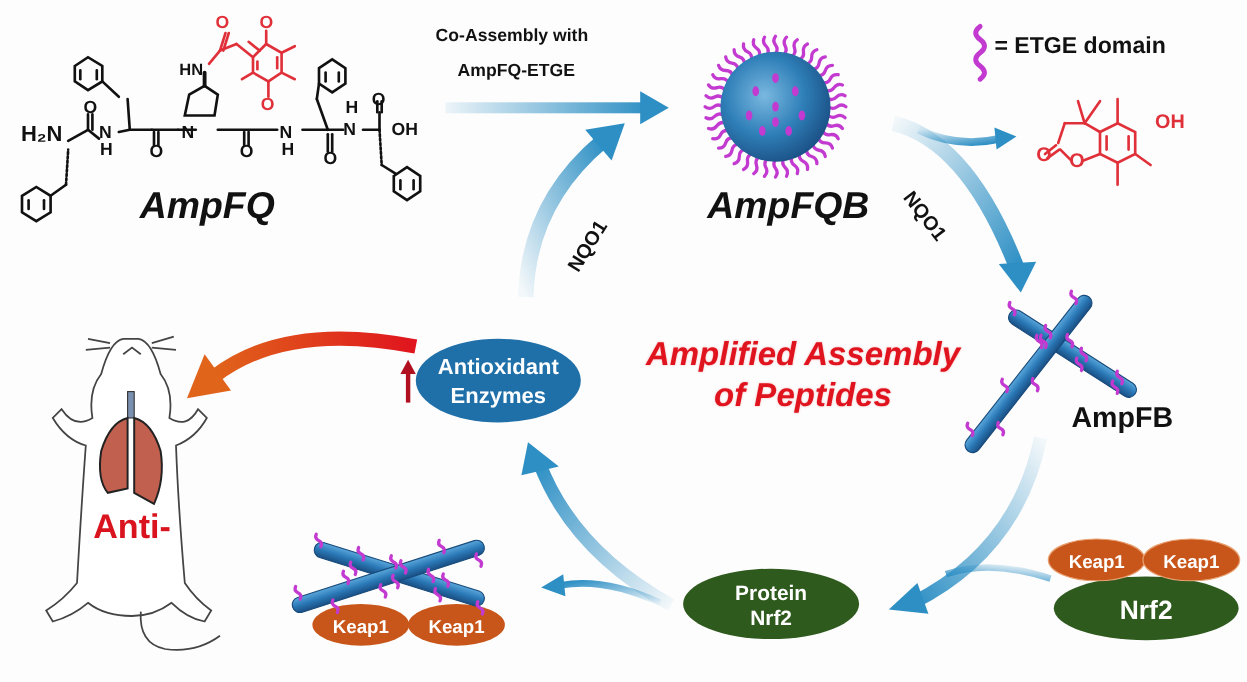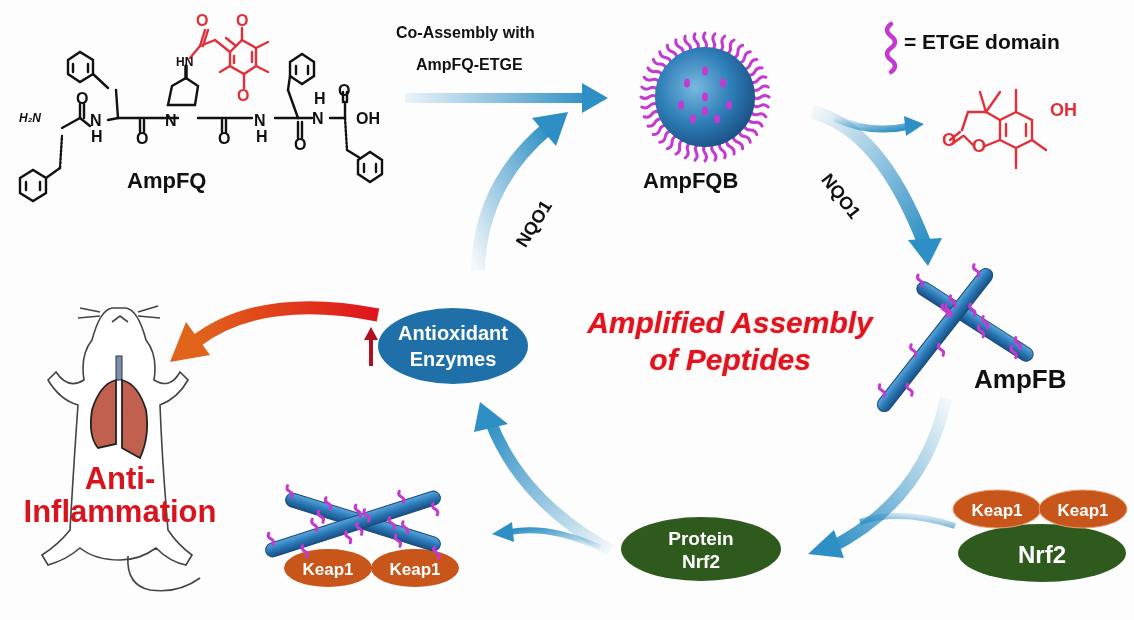--- a/index.html
+++ b/index.html
@@ -1,20 +1,20 @@
 <!DOCTYPE html>
 <html><head>
 <meta charset="utf-8">
 <style>
   html,body{margin:0;padding:0;background:#fdfdfd;}
   #stage{position:relative;width:1134px;height:620px;overflow:hidden;background:#fdfdfd;font-family:"Liberation Sans",sans-serif;}
   svg{position:absolute;left:0;top:0;}
   .lbl{position:absolute;font-family:"Liberation Sans",sans-serif;font-weight:bold;white-space:nowrap;}
   .black{color:#111;}
-  .big{font-size:22px;}
+  .big{font-size:34px;font-style:italic;}
   .mid{font-size:16px;}
   .red-ital{color:#e0141e;font-style:italic;font-size:30px;text-align:center;line-height:36px;text-shadow:0 0 2px rgba(224,20,30,0.35);}
   .anti{color:#d9141e;font-size:31px;text-align:center;line-height:33px;}
   .ell-text{fill:#fff;font-family:"Liberation Sans",sans-serif;font-weight:bold;}
 </style>
 </head>
 <body>
 
 <div id="stage">
 <svg width="1134" height="620" viewBox="0 0 1134 620">
@@ -458,27 +458,27 @@
     <path d="M112,322 L120,316 L128,322" fill="none"></path>
   </g>
   <g>
     <rect x="116" y="356" width="6" height="24" fill="#7a90b0" stroke="#333" stroke-width="1"></rect>
     <path d="M116,380 Q100,384 92,410 Q88,436 98,448 L116,444 Z" fill="#c2604f" stroke="#222" stroke-width="1.8"></path>
     <path d="M122,380 Q138,384 146,410 Q150,436 140,458 L122,448 Z" fill="#c2604f" stroke="#222" stroke-width="1.8"></path>
   </g>
 </svg>
 
 <div class="lbl black big" style="left:127px;top:168px;">AmpFQ</div>
-<div class="lbl black" style="left:19px;top:111px;font-size:12px;font-weight:bold;font-style:italic;">H₂N</div>
+<div class="lbl black" style="left:19px;top:111px;font-size:20px;font-weight:bold;">H₂N</div>
 <div class="lbl black" style="left:90px;top:112px;font-size:16px;">N</div>
 <div class="lbl black" style="left:91px;top:128px;font-size:16px;">H</div>
 <div class="lbl black" style="left:76px;top:90px;font-size:16px;">O</div>
 <div class="lbl black" style="left:136px;top:130px;font-size:16px;">O</div>
 <div class="lbl black" style="left:165px;top:112px;font-size:16px;">N</div>
-<div class="lbl black" style="left:176px;top:55px;font-size:12px;">HN</div>
+<div class="lbl black" style="left:163px;top:55px;font-size:15px;">HN</div>
 <div class="lbl black" style="left:218px;top:130px;font-size:16px;">O</div>
 <div class="lbl black" style="left:254px;top:112px;font-size:16px;">N</div>
 <div class="lbl black" style="left:256px;top:128px;font-size:16px;">H</div>
 <div class="lbl black" style="left:294px;top:136px;font-size:16px;">O</div>
 <div class="lbl black" style="left:314px;top:90px;font-size:16px;">H</div>
 <div class="lbl black" style="left:312px;top:110px;font-size:16px;">N</div>
 <div class="lbl black" style="left:338px;top:82px;font-size:16px;">O</div>
 <div class="lbl black" style="left:356px;top:110px;font-size:16px;">OH</div>
 <div class="lbl" style="left:196px;top:12px;font-size:16px;color:#e0303a;">O</div>
 <div class="lbl" style="left:236px;top:12px;font-size:16px;color:#e0303a;">O</div>
@@ -496,14 +496,13 @@
 
 <div class="lbl black" style="left:833px;top:170px;font-size:18px;transform:rotate(52deg);transform-origin:left top;">NQO1</div>
 <div class="lbl black" style="left:512px;top:240px;font-size:18px;transform:rotate(-58deg);transform-origin:left top;">NQO1</div>
 
 <div class="lbl black" style="left:974px;top:364px;font-size:26px;">AmpFB</div>
 
 <div class="lbl red-ital" style="left:555px;top:305px;width:350px;">Amplified Assembly</div>
 <div class="lbl red-ital" style="left:555px;top:342px;width:350px;">of Peptides</div>
 
 <div class="lbl anti" style="left:10px;top:462px;width:220px;">Anti-</div>
-<div class="lbl anti" style="left:10px;top:495px;width:220px;">Inflammation</div>
 </div>
 
 </body></html>

